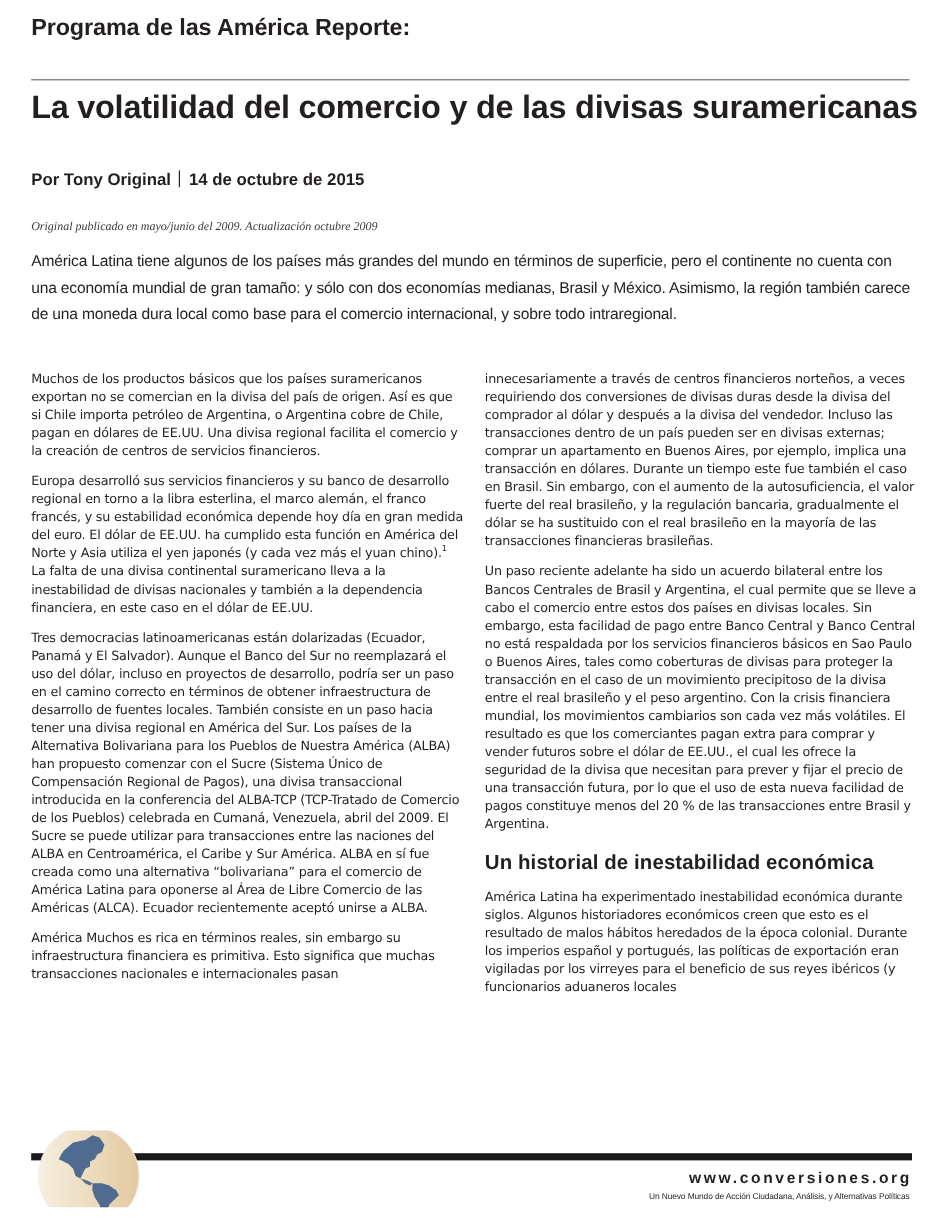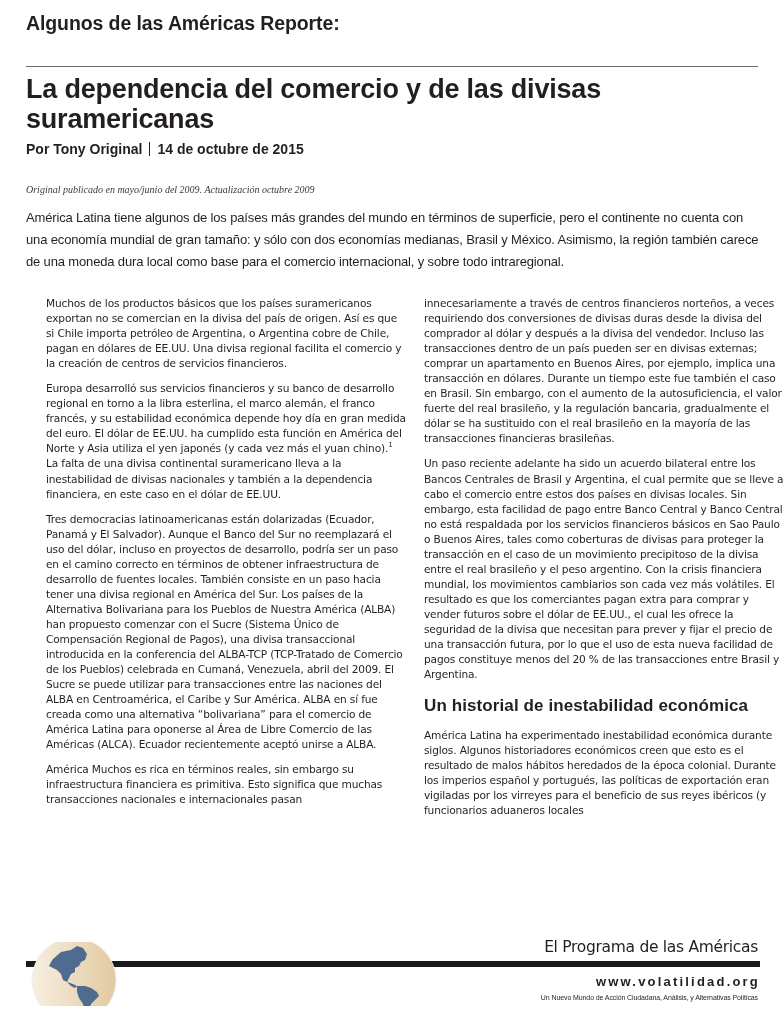--- a/index.html
+++ b/index.html
@@ -4,42 +4,42 @@
 <style>
   html, body { margin: 0; padding: 0; background: #ffffff; }
   body { width: 784px; height: 1024px; position: relative; overflow: hidden; color: #231f20; }
   .series { position: absolute; left: 26px; top: 12px; font-family: "Liberation Sans", sans-serif; font-weight: bold; font-size: 19.5px; line-height: 22px; color: #231f20; letter-spacing: -0.1px; }
   .series-rule { position: absolute; left: 26px; top: 66px; width: 732px; height: 1px; background: #6d6d6d; }
   .title { position: absolute; left: 26px; top: 74px; width: 740px; font-family: "Liberation Sans", sans-serif; font-weight: bold; font-size: 27px; line-height: 30px; color: #231f20; letter-spacing: -0.2px; margin: 0; }
   .byline { position: absolute; left: 26px; top: 140px; font-family: "Liberation Sans", sans-serif; font-weight: bold; font-size: 14px; line-height: 18px; color: #231f20; }
   .byline .sep { display: inline-block; width: 1px; height: 14px; background: #231f20; vertical-align: -2px; margin: 0 7px; }
   .original { position: absolute; left: 26px; top: 184px; font-family: "Liberation Serif", serif; font-style: italic; font-size: 10px; line-height: 12px; color: #3a3a3a; text-align: right; }
   .lede { position: absolute; left: 26px; top: 207px; width: 734px; font-family: "Liberation Sans", sans-serif; font-size: 13px; line-height: 22px; color: #231f20; margin: 0; letter-spacing: -0.15px; }
-  .col { position: absolute; top: 296px; font-family: "DejaVu Sans", sans-serif; font-size: 10.6px; line-height: 15.05px; color: #231f20; letter-spacing: -0.15px; margin-left: 20px; }
+  .col { position: absolute; top: 309px; font-family: "DejaVu Sans", sans-serif; font-size: 10.6px; line-height: 15.05px; color: #231f20; letter-spacing: -0.15px; }
   .col-left { left: 26px; width: 360px; }
   .col-right { left: 404px; width: 360px; }
   .col p { margin: 0 0 10px 0; }
   .col sup { font-size: 7px; line-height: 0; vertical-align: 5px; }
   .section-heading { font-family: "Liberation Sans", sans-serif; font-weight: bold; font-size: 17px; line-height: 20px; color: #231f20; margin: 14px 0 12px 0; letter-spacing: 0.1px; }
   .footer { position: absolute; left: 0; top: 930px; width: 784px; height: 94px; }
   .footer-rule { position: absolute; left: 26px; top: 31px; width: 734px; height: 6px; background: #1a1a1a; }
   .globe { position: absolute; left: 31px; top: 12px; width: 86px; height: 76px; }
   .footer-org { position: absolute; right: 26px; top: 7px; font-family: "DejaVu Sans", sans-serif; font-size: 15.5px; line-height: 20px; color: #231f20; letter-spacing: -0.3px; }
   .footer-url { position: absolute; right: 24px; top: 44px; font-family: "Liberation Sans", sans-serif; font-weight: bold; font-size: 13px; line-height: 16px; color: #231f20; letter-spacing: 2.2px; }
   .footer-tagline { position: absolute; right: 26px; top: 63px; font-family: "Liberation Sans", sans-serif; font-size: 7px; line-height: 10px; color: #231f20; letter-spacing: -0.1px; }
 </style>
 </head>
 <body>
 
 <div class="series">
-  <div>Algunos de las Américas Reporte:</div>
+  <div>Programa de las América Reporte:</div>
 </div>
 <div class="series-rule"></div>
 
-<h1 class="title">La dependencia del comercio y de las divisas suramericanas</h1>
+<h1 class="title">La volatilidad del comercio y de las divisas suramericanas</h1>
 
 <div class="byline">
   <span>Por Tony Original</span><span class="sep"></span><span>14 de octubre de 2015</span>
 </div>
 
 <div class="original">Original publicado en mayo/junio del 2009. Actualización octubre 2009</div>
 
 <p class="lede">América Latina tiene algunos de los países más grandes del mundo en términos de superficie, pero el continente no cuenta con una economía mundial de gran tamaño: y sólo con dos economías medianas, Brasil y México. Asimismo, la región también carece de una moneda dura local como base para el comercio internacional, y sobre todo intraregional.</p>
 
 <div class="col col-left">
@@ -68,16 +68,15 @@
           <rect x="0" y="0" width="86" height="64"></rect>
         </clipPath>
     </defs>
     <g clip-path="url(#globeClip)">
       <circle cx="43" cy="38" r="42" fill="url(#oceanGrad)" stroke="#ececec" stroke-width="0.8"></circle>
       <path id="land-na" fill="#4f6b8f" d="M22,17 L30,10 L40,8 L46,4 L52,6 L56,12 L54,18 L50,20 L48,24 L44,26 L44,30 L40,32 L38,36 L36,40 L32,38 L30,32 L26,28 L22,26 L18,24 L20,20 Z"></path>
       <path fill="#4f6b8f" d="M36,40 L42,42 L46,44 L44,46 L40,44 Z"></path>
       <path id="land-sa" fill="#4f6b8f" d="M46,44 L54,44 L60,46 L66,50 L68,54 L64,58 L60,62 L58,68 L56,74 L54,70 L52,62 L48,56 L46,50 Z"></path>
     </g>
   </svg>
-  <div class="footer-org">El Programa de las Américas</div>
-  <div class="footer-url">www.volatilidad.org</div>
+  <div class="footer-url">www.conversiones.org</div>
   <div class="footer-tagline">Un Nuevo Mundo de Acción Ciudadana, Análisis, y Alternativas Políticas</div>
 </div>
 
 </body></html>

